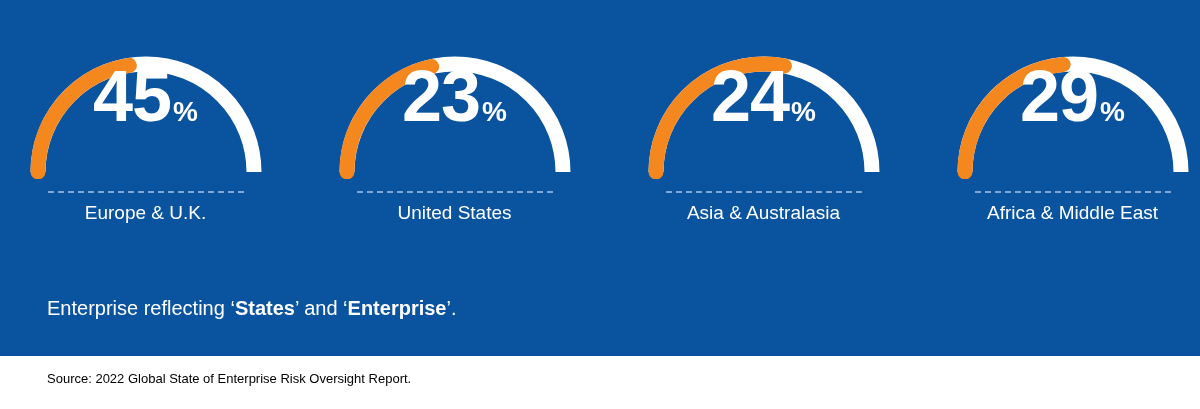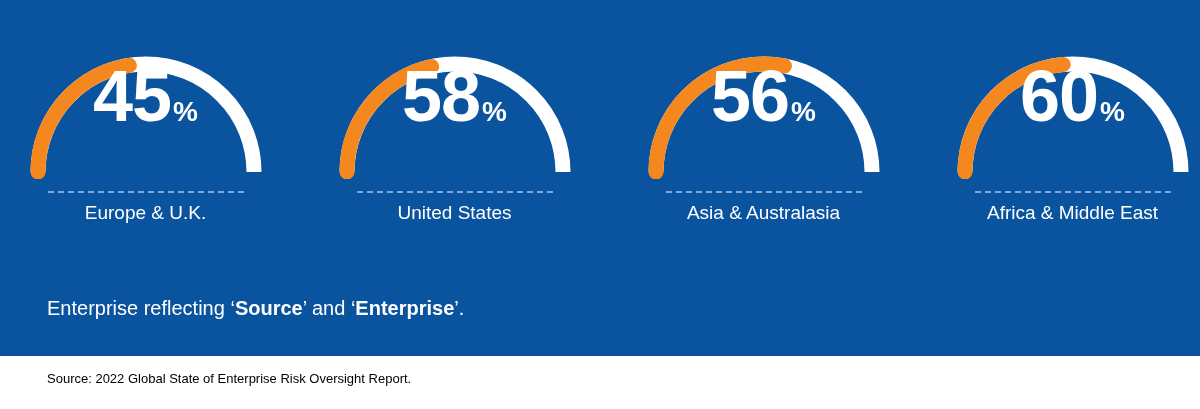--- a/index.html
+++ b/index.html
@@ -156,59 +156,59 @@
       <div class="gauge-label">Europe &amp; U.K.</div>
     </div>
 
     <div class="gauge-card">
       <div class="gauge-arc-wrap">
         <svg width="250" height="145" viewBox="0 0 250 145">
           <path d="M 17 138 A 108 108 0 0 1 233 138" fill="none" stroke="#FFFFFF" stroke-width="15" stroke-linecap="butt"></path>
           <path class="arc-fill" d="M 17 138 A 108 108 0 0 1 233 138" fill="none" stroke="#F5871F" stroke-width="15" stroke-linecap="round" style="stroke-dasharray: 339.34; stroke-dashoffset: 193.424;"></path>
         </svg>
         <div class="gauge-value">
-          <span class="gauge-number">58</span>
+          <span class="gauge-number">23</span>
           <span class="gauge-percent">%</span>
         </div>
       </div>
       <div class="gauge-divider"></div>
       <div class="gauge-label">United States</div>
     </div>
 
     <div class="gauge-card">
       <div class="gauge-arc-wrap">
         <svg width="250" height="145" viewBox="0 0 250 145">
           <path d="M 17 138 A 108 108 0 0 1 233 138" fill="none" stroke="#FFFFFF" stroke-width="15" stroke-linecap="butt"></path>
           <path class="arc-fill" d="M 17 138 A 108 108 0 0 1 233 138" fill="none" stroke="#F5871F" stroke-width="15" stroke-linecap="round" style="stroke-dasharray: 339.34; stroke-dashoffset: 149.31;"></path>
         </svg>
         <div class="gauge-value">
-          <span class="gauge-number">56</span>
+          <span class="gauge-number">24</span>
           <span class="gauge-percent">%</span>
         </div>
       </div>
       <div class="gauge-divider"></div>
       <div class="gauge-label">Asia &amp; Australasia</div>
     </div>
 
     <div class="gauge-card">
       <div class="gauge-arc-wrap">
         <svg width="250" height="145" viewBox="0 0 250 145">
           <path d="M 17 138 A 108 108 0 0 1 233 138" fill="none" stroke="#FFFFFF" stroke-width="15" stroke-linecap="butt"></path>
           <path class="arc-fill" d="M 17 138 A 108 108 0 0 1 233 138" fill="none" stroke="#F5871F" stroke-width="15" stroke-linecap="round" style="stroke-dasharray: 339.34; stroke-dashoffset: 179.85;"></path>
         </svg>
         <div class="gauge-value">
-          <span class="gauge-number">60</span>
+          <span class="gauge-number">29</span>
           <span class="gauge-percent">%</span>
         </div>
       </div>
       <div class="gauge-divider"></div>
       <div class="gauge-label">Africa &amp; Middle East</div>
     </div>
 
   </div>
 
-  <div class="caption"><span>Enterprise reflecting </span><span>‘</span><b>Source</b><span>’</span><span> and </span><span>‘</span><b>Enterprise</b><span>’</span><span>.</span></div>
+  <div class="caption"><span>Enterprise reflecting </span><span>‘</span><b>States</b><span>’</span><span> and </span><span>‘</span><b>Enterprise</b><span>’</span><span>.</span></div>
 
   <div class="footer">
     <div class="source-text">Source: 2022 Global State of Enterprise Risk Oversight Report.</div>
   </div>
 
 </div>
 
 </body></html>

